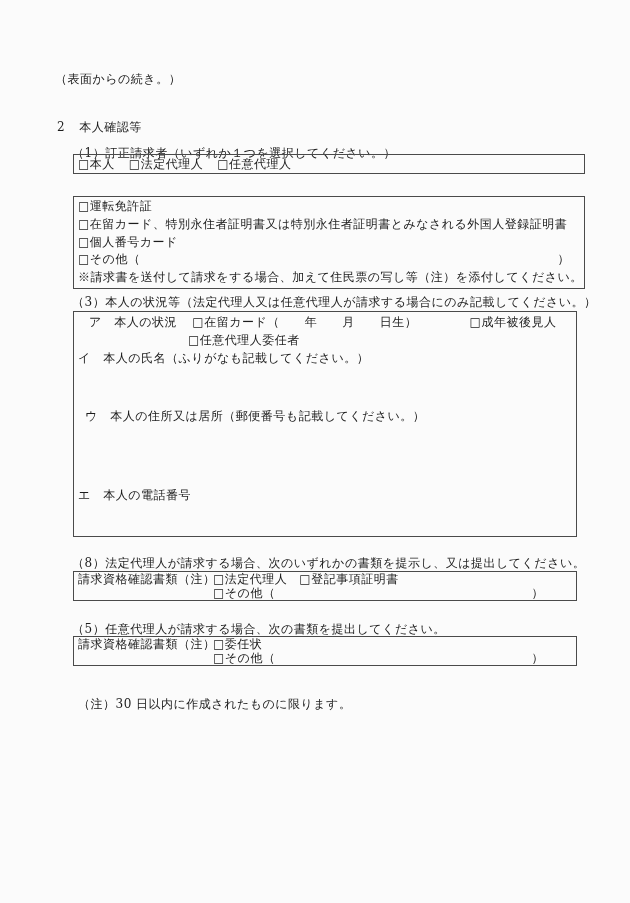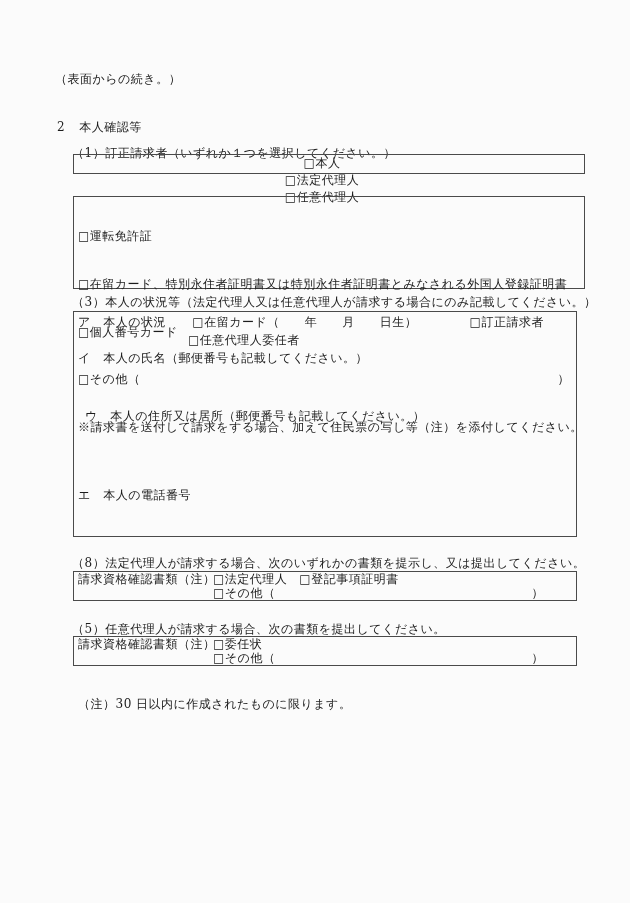--- a/index.html
+++ b/index.html
@@ -11,25 +11,24 @@
   .page{
     position:relative;width:630px;height:903px;
     background:#fbfbfb;color:#1c1c1c;
     font-size:12px;letter-spacing:0.5px;
   }
   .abs{position:absolute;white-space:nowrap;line-height:15px;}
   .box{
     position:absolute;left:73px;width:502px;
     border:1px solid #4a4a4a;background:transparent;
     box-sizing:content-box;
-    flex-direction:column;
   }
   .row{display:flex;align-items:center;white-space:nowrap;}
-  .ln{height:17.8px;line-height:17.8px;white-space:nowrap;margin-top:30px;}
-  .lbl{display:inline-block;}
+  .ln{height:17.8px;line-height:17.8px;white-space:nowrap;}
+  .lbl{display:inline-block;text-align:center;}
   .w110{width:110px;}
   .w135{width:135px;flex:0 0 135px;}
   .push{margin-left:auto;}
   .opt{margin-right:14px;}
   .in3{position:absolute;white-space:nowrap;line-height:15px;}
   .fill{position:absolute;background:transparent;}
   .b45 .row{height:14px;line-height:14px;padding:0 4px;}
   .secflex{display:flex;align-items:baseline;}
 </style>
 </head>
@@ -63,24 +62,24 @@
     </div>
     <div class="ln">※請求書を送付して請求をする場合、加えて住民票の写し等（注）を添付してください。</div>
   </div>
 
   <div class="abs" style="left:72px;top:295px">（3）本人の状況等（法定代理人又は任意代理人が請求する場合にのみ記載してください。）</div>
 
   <div class="box" style="top:311px;height:224px;">
     <div class="in3" style="left:4px;top:3px;">
       <span class="lbl w110">ア　本人の状況</span>
       <span>□在留カード（　　年　　月　　日生）</span>
-      <span style="margin-left:48px">□訂正請求者</span>
+      <span style="margin-left:48px">□成年被後見人</span>
     </div>
     <div class="in3" style="left:114px;top:21px;">□任意代理人委任者</div>
-    <div class="in3" style="left:4px;top:39px;">イ　本人の氏名（郵便番号も記載してください。）</div>
+    <div class="in3" style="left:4px;top:39px;">イ　本人の氏名（ふりがなも記載してください。）</div>
     <div class="fill" style="left:4px;top:57px;width:492px;height:38px;"></div>
     <div class="in3" style="left:11px;top:97px;">ウ　本人の住所又は居所（郵便番号も記載してください。）</div>
     <div class="fill" style="left:4px;top:115px;width:492px;height:58px;"></div>
     <div class="in3" style="left:4px;top:176px;">エ　本人の電話番号</div>
     <div class="fill" style="left:4px;top:194px;width:492px;height:28px;"></div>
   </div>
 
   <div class="abs" style="left:72px;top:556px">（8）法定代理人が請求する場合、次のいずれかの書類を提示し、又は提出してください。</div>
 
   <div class="box b45" style="top:571px;height:28px;padding-top:0;">

